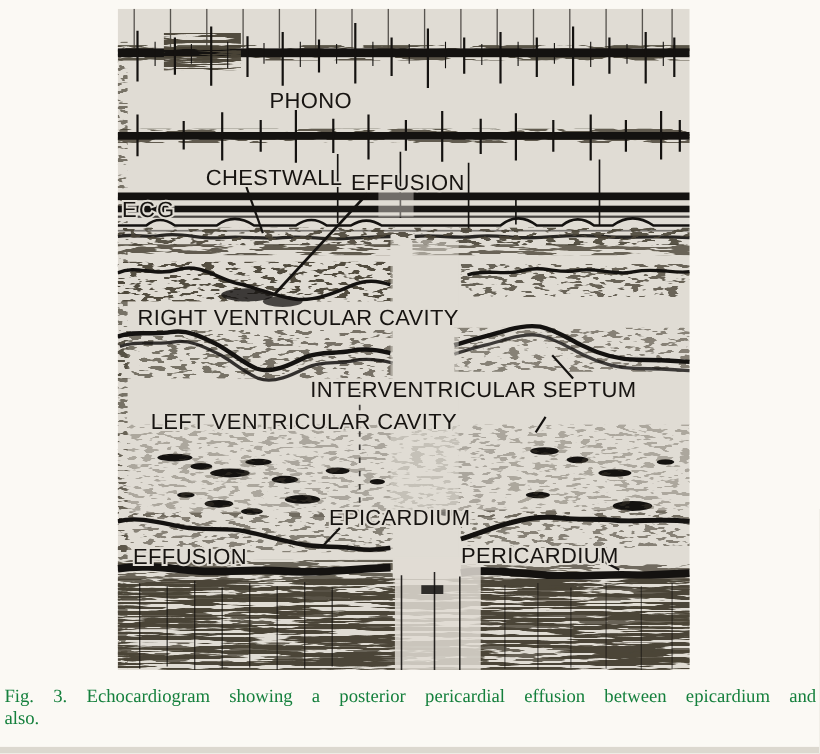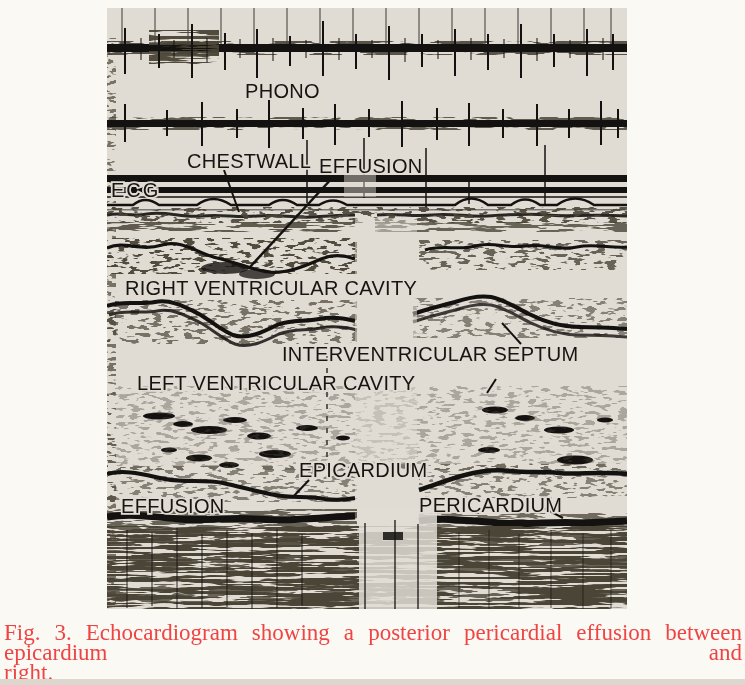--- a/index.html
+++ b/index.html
@@ -2,22 +2,22 @@
 <html><head>
 <meta charset="utf-8">
 <style>
   html,body{margin:0;padding:0;}
   body{background:#fbf9f4;font-family:"Liberation Serif",serif;}
   .page{position:relative;width:745px;height:685px;background:#fbf9f4;overflow:hidden;}
   .film{position:absolute;left:107px;top:8px;width:520px;height:601px;}
   .lbl{font-family:"Liberation Sans",sans-serif;font-size:20px;fill:#171411;
        letter-spacing:.3px;paint-order:stroke;stroke:#e0dcd4;stroke-width:3.5px;}
   .lbl-ecg{letter-spacing:2px;}
-  .caption{position:absolute;left:4px;top:623px;width:738px;font-size:23px;
-           color:#ef4444;}
+  .caption{position:absolute;left:4px;top:623px;width:738px;font-size:17px;
+           color:#15803d;}
   .cap-line{line-height:20px;}
   .j{text-align:justify;text-align-last:justify;}
   .bottom-bar{position:absolute;left:0;bottom:0;width:745px;height:6px;background:#dcd8cf;}
 </style>
 </head>
 <body>
 
 <div class="page">
 
   <svg class="film" viewBox="0 0 520 601">
@@ -143,17 +143,17 @@
     <text class="lbl" x="18" y="287">RIGHT VENTRICULAR CAVITY</text>
     <text class="lbl" x="175" y="353">INTERVENTRICULAR SEPTUM</text>
     <text class="lbl" x="30" y="382">LEFT VENTRICULAR CAVITY</text>
     <text class="lbl" x="192" y="469">EPICARDIUM</text>
     <text class="lbl" x="14" y="505">EFFUSION</text>
     <text class="lbl" x="312" y="504">PERICARDIUM</text>
   </svg>
 
   <div class="caption">
     <div class="cap-line j">Fig. 3.  Echocardiogram showing a posterior pericardial effusion between epicardium and</div>
-    <div class="cap-line">right.</div>
+    <div class="cap-line">also.</div>
   </div>
 
   <div class="bottom-bar"></div>
 </div>
 
 </body></html>

